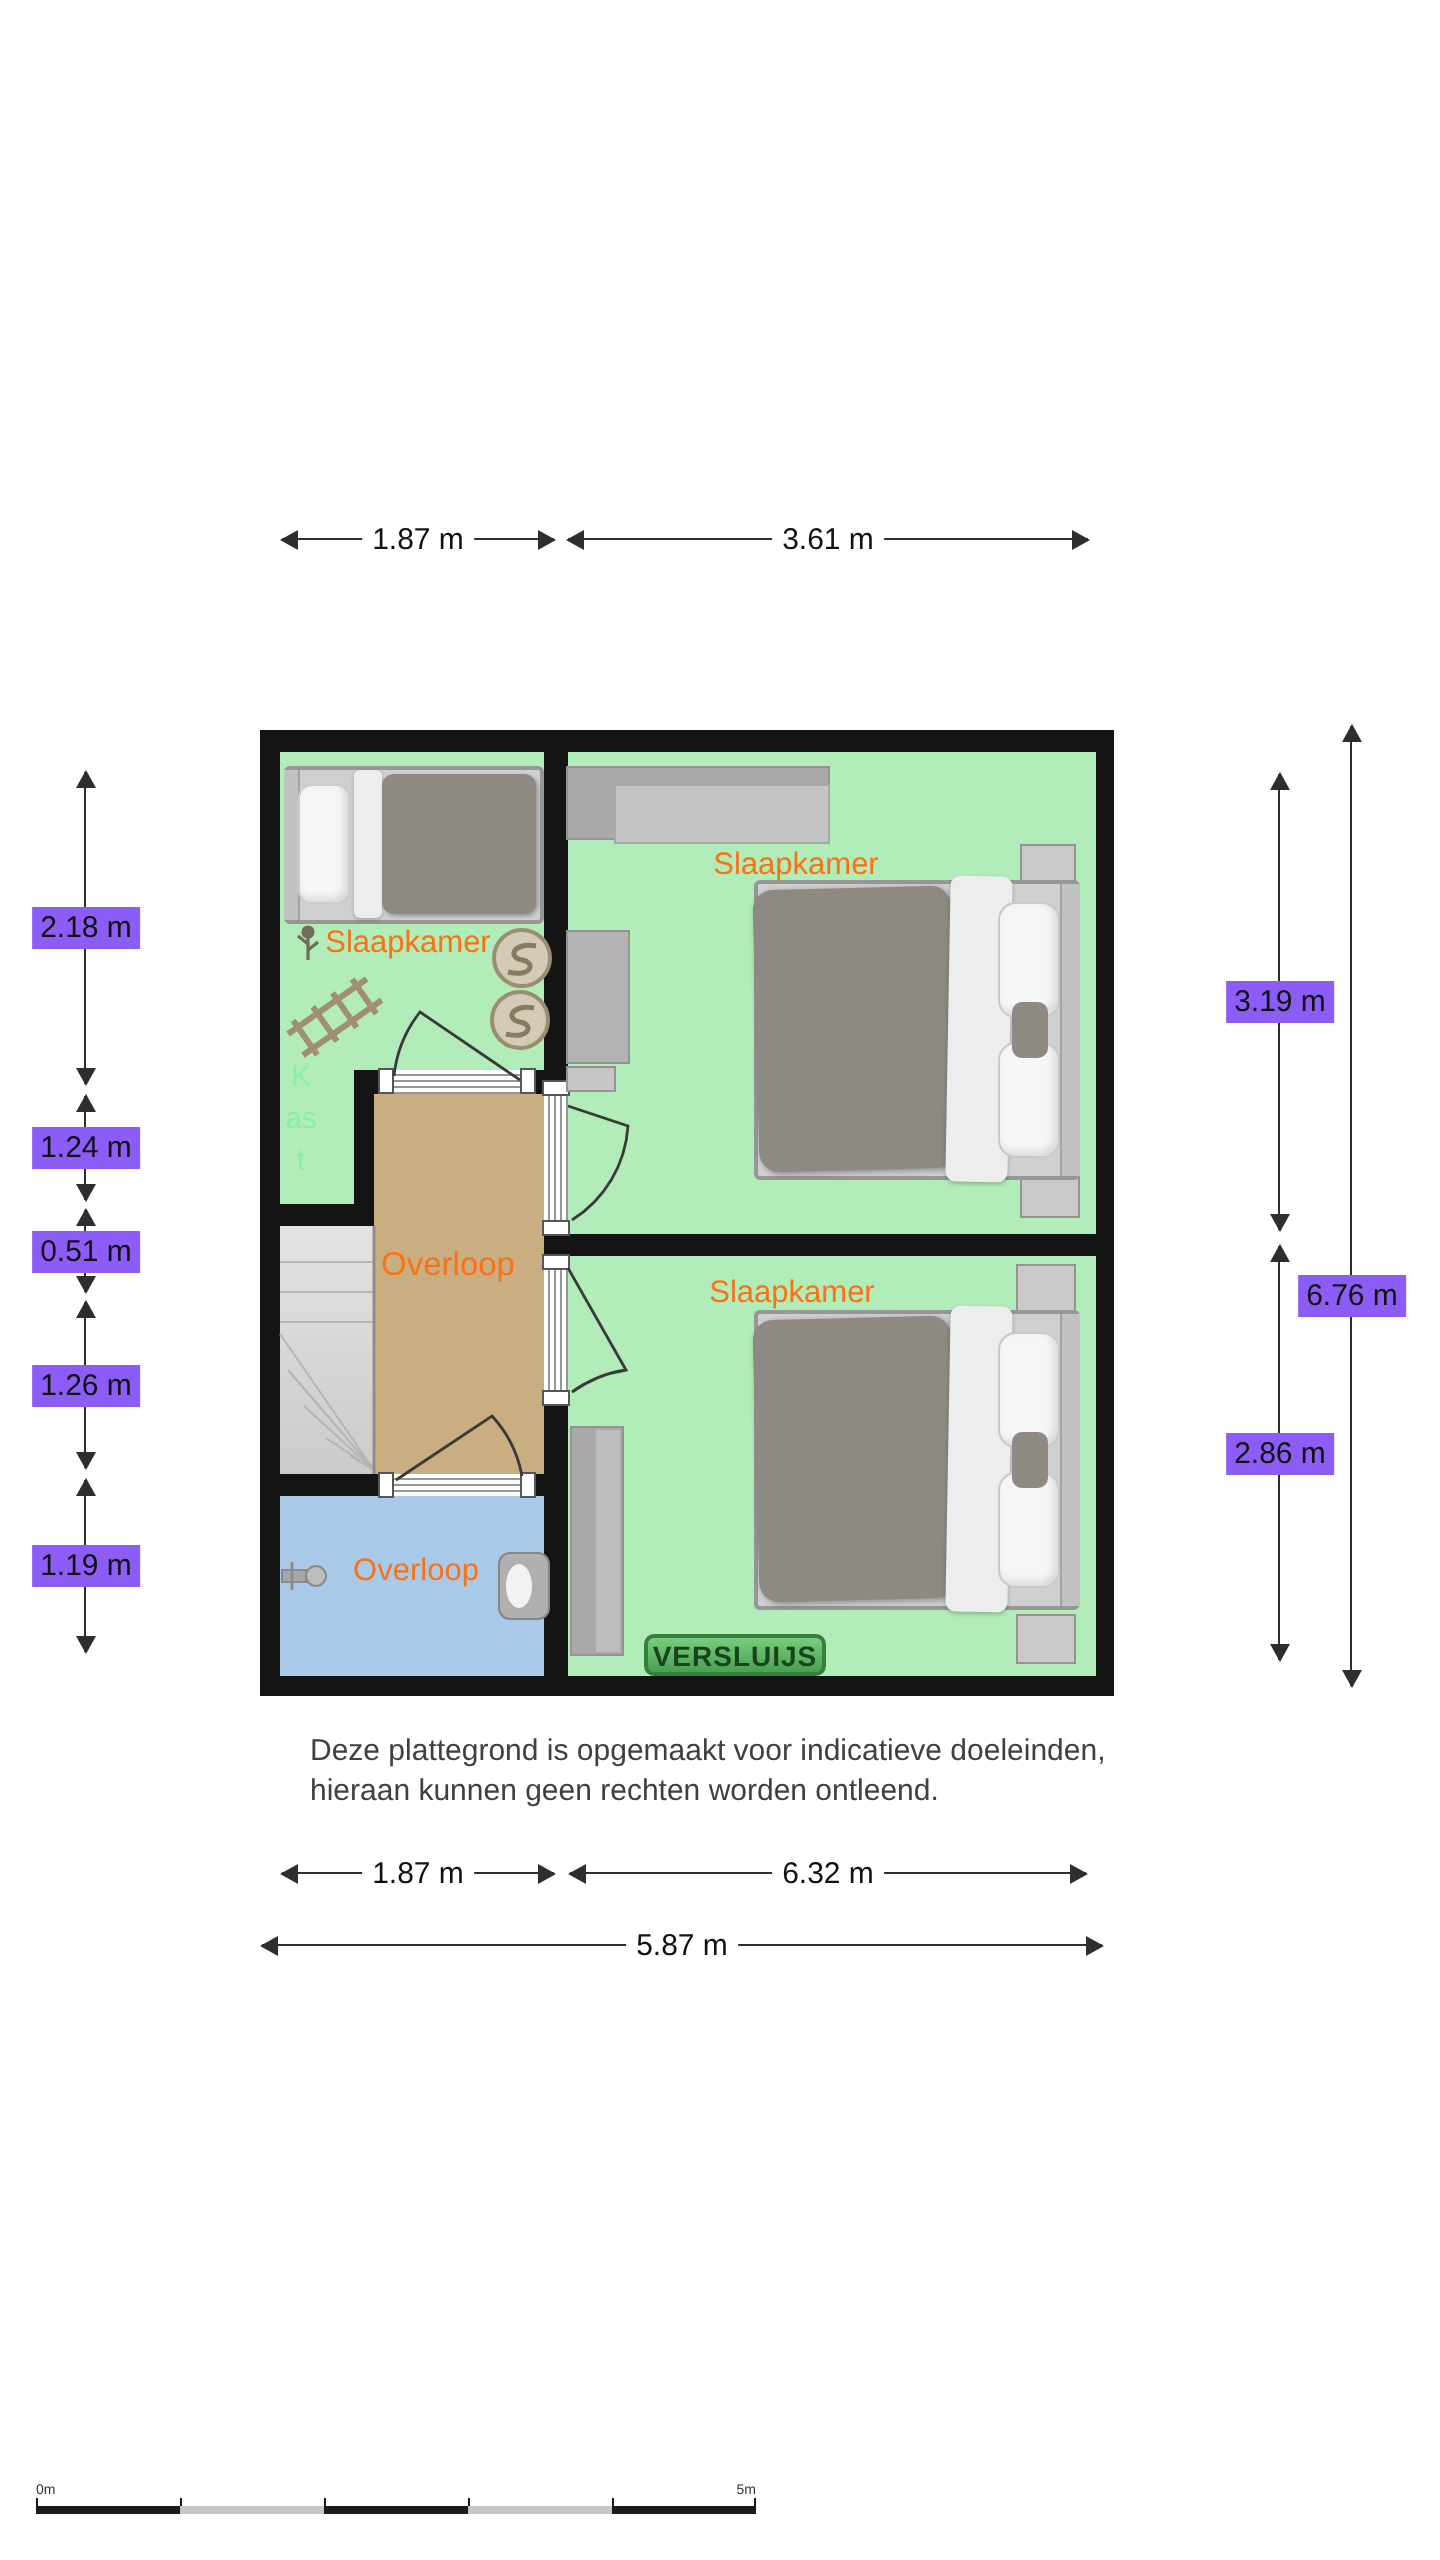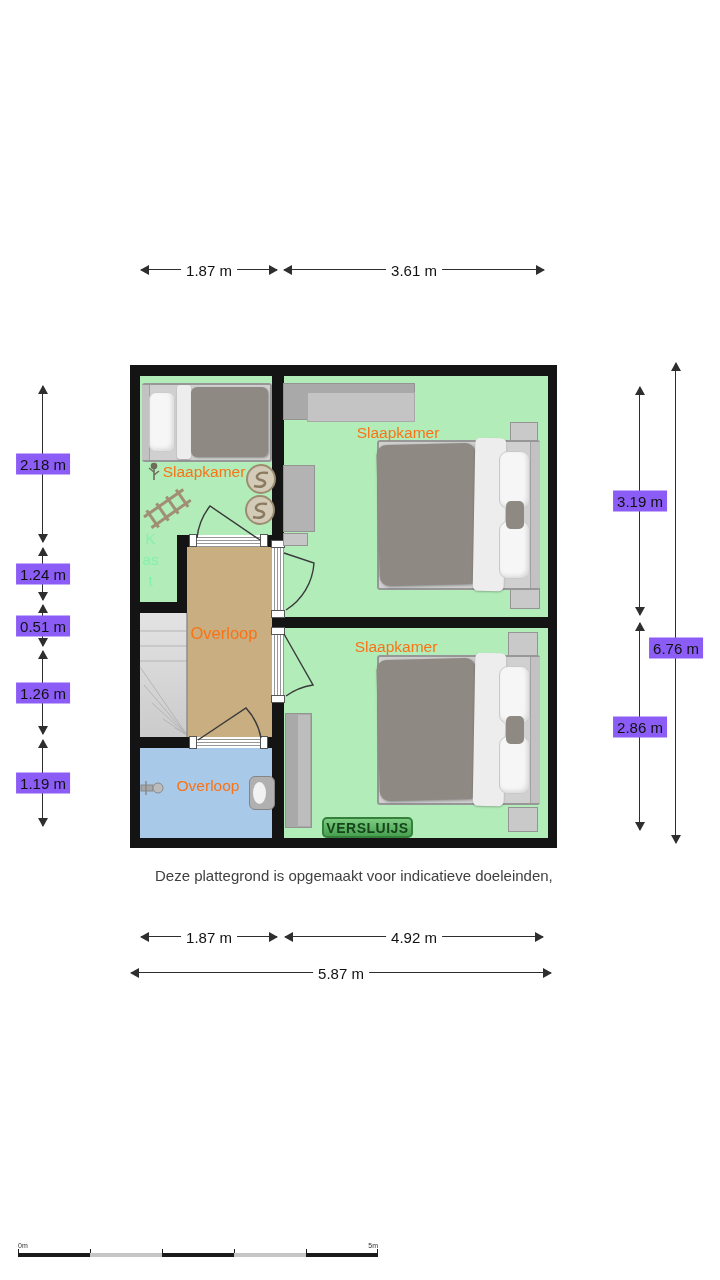--- a/index.html
+++ b/index.html
@@ -263,33 +263,34 @@
     <div class="rlabel" style="left:78px;top:421px;">Overloop</div>
     <div class="kast" style="left:12px;top:163px;">Kast</div>
 
     <div id="badge">
       <span>VERSLUIJS</span>
     </div>
   </div>
 
   <div id="disclaimer">
     <div>Deze plattegrond is opgemaakt voor indicatieve doeleinden,</div>
+    <div>hieraan kunnen geen rechten worden ontleend.</div>
   </div>
 
   <div class="hdim" style="left:140px;top:929px;width:138px;">
     <span class="ln"></span>
     <span class="al"></span>
     <span class="ar"></span>
     <span class="lb">1.87 m</span>
   </div>
   <div class="hdim" style="left:284px;top:929px;width:260px;">
     <span class="ln"></span>
     <span class="al"></span>
     <span class="ar"></span>
-    <span class="lb">4.92 m</span>
+    <span class="lb">6.32 m</span>
   </div>
   <div class="hdim" style="left:130px;top:965px;width:422px;">
     <span class="ln"></span>
     <span class="al"></span>
     <span class="ar"></span>
     <span class="lb">5.87 m</span>
   </div>
 
   <div id="scalebar">
     <span class="lab" style="left:0;">0m</span>

